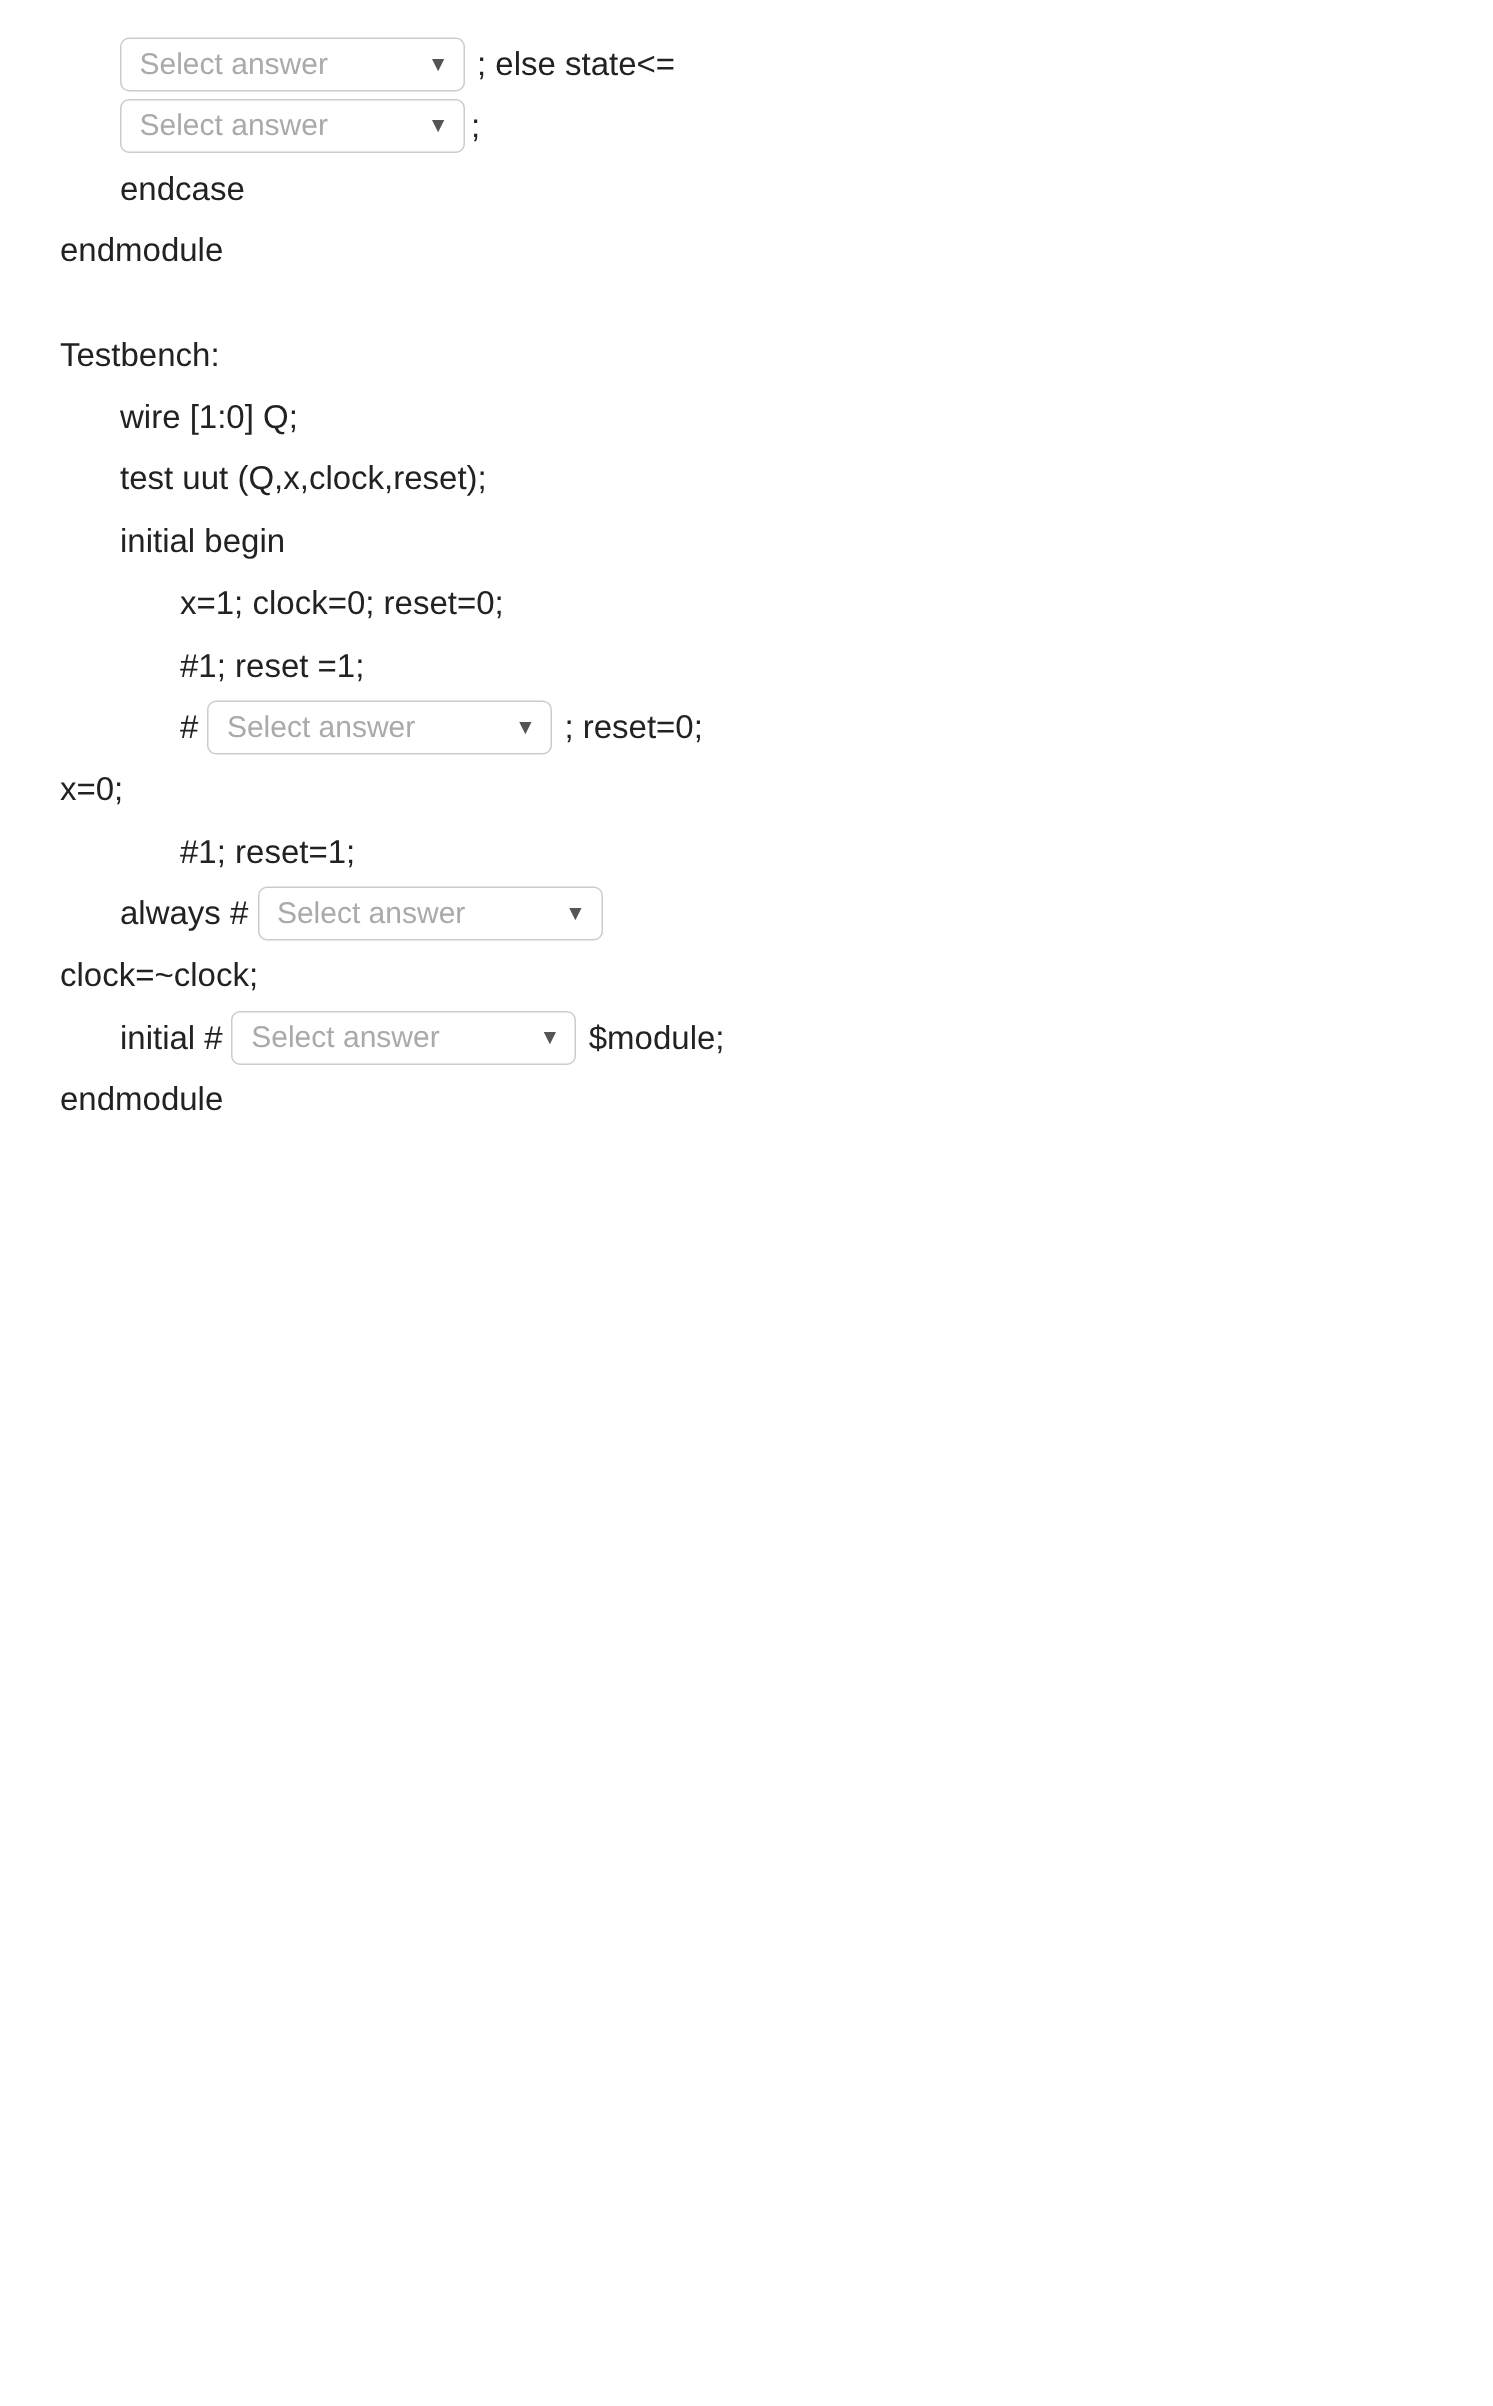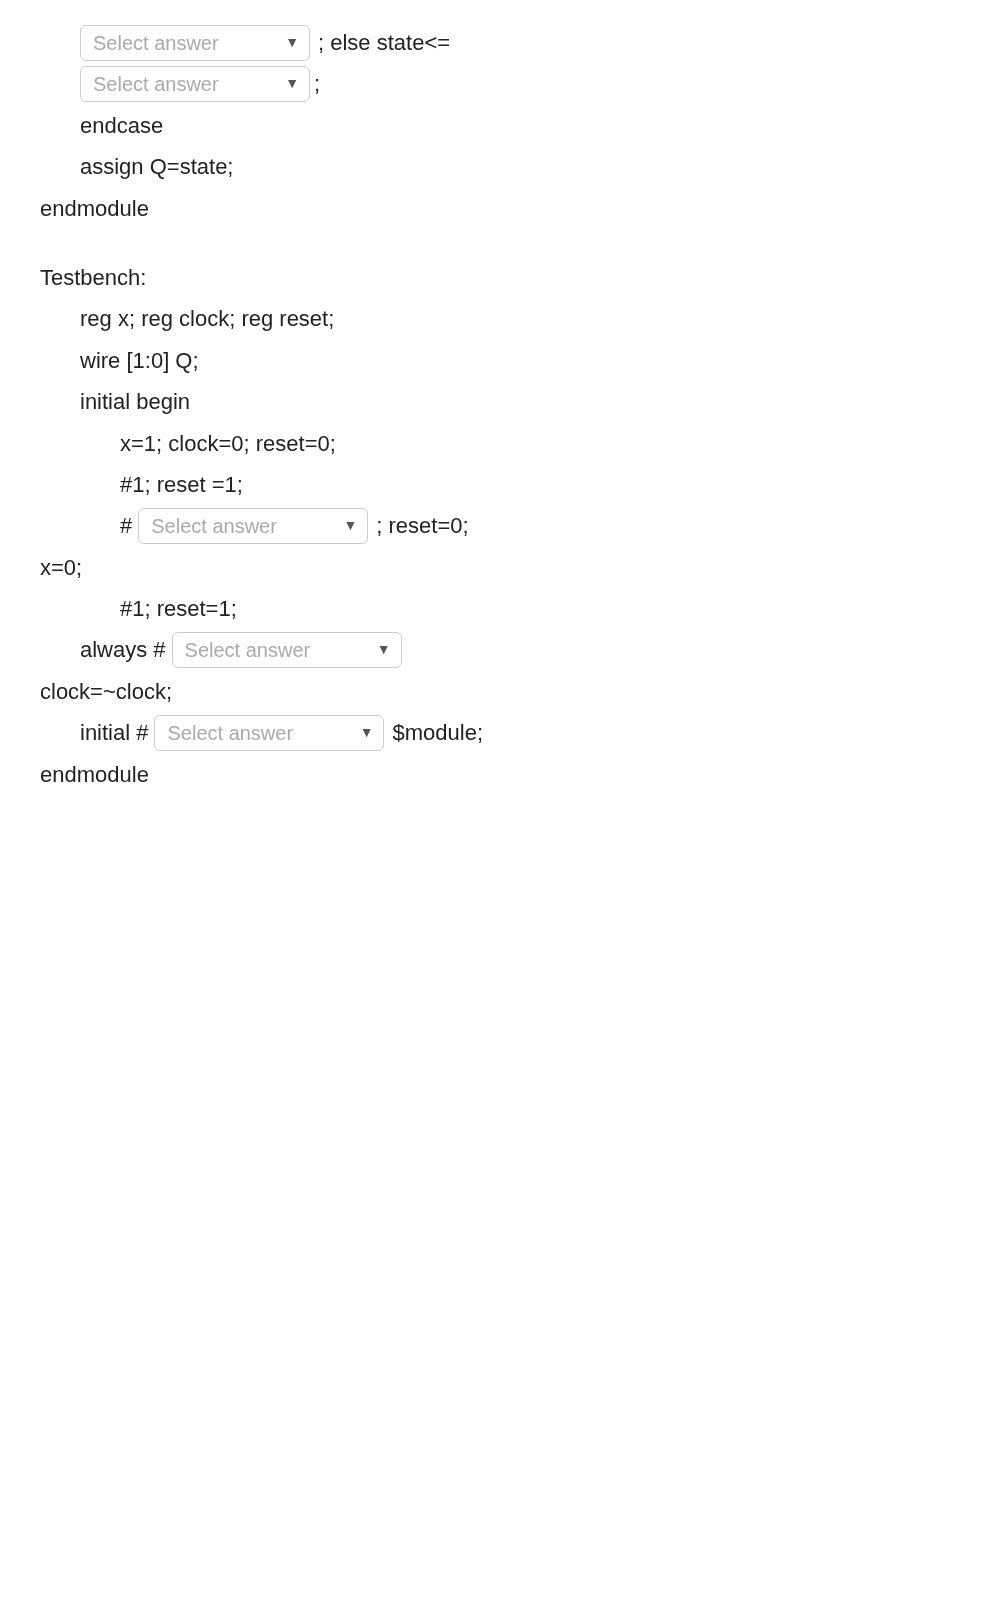--- a/index.html
+++ b/index.html
@@ -95,43 +95,40 @@
       </select>
       <span class="select-arrow">▼</span>
     </div>
     <span style="margin-left:4px;">;</span>
   </div>
 
   <div class="line indent-1">
     <span>endcase</span>
   </div>
 
-  <div class="line indent-1">
-    <span>assign Q=state;</span>
-  </div>
 
   <div class="line">
     <span>endmodule</span>
   </div>
 
   <div class="spacer"></div>
 
   <div class="line">
     <span>Testbench:</span>
   </div>
 
 
-  <div class="line indent-1">
-    <span>reg x; reg clock; reg reset;</span>
-  </div>
 
   <div class="line indent-1">
     <span>wire [1:0] Q;</span>
   </div>
 
+  <div class="line indent-1">
+    <span>test uut (Q,x,clock,reset);</span>
+  </div>
 
   <div class="line indent-1">
     <span>initial begin</span>
   </div>
 
   <div class="line indent-2">
     <span>x=1; clock=0; reset=0;</span>
   </div>
 
   <div class="line indent-2">

